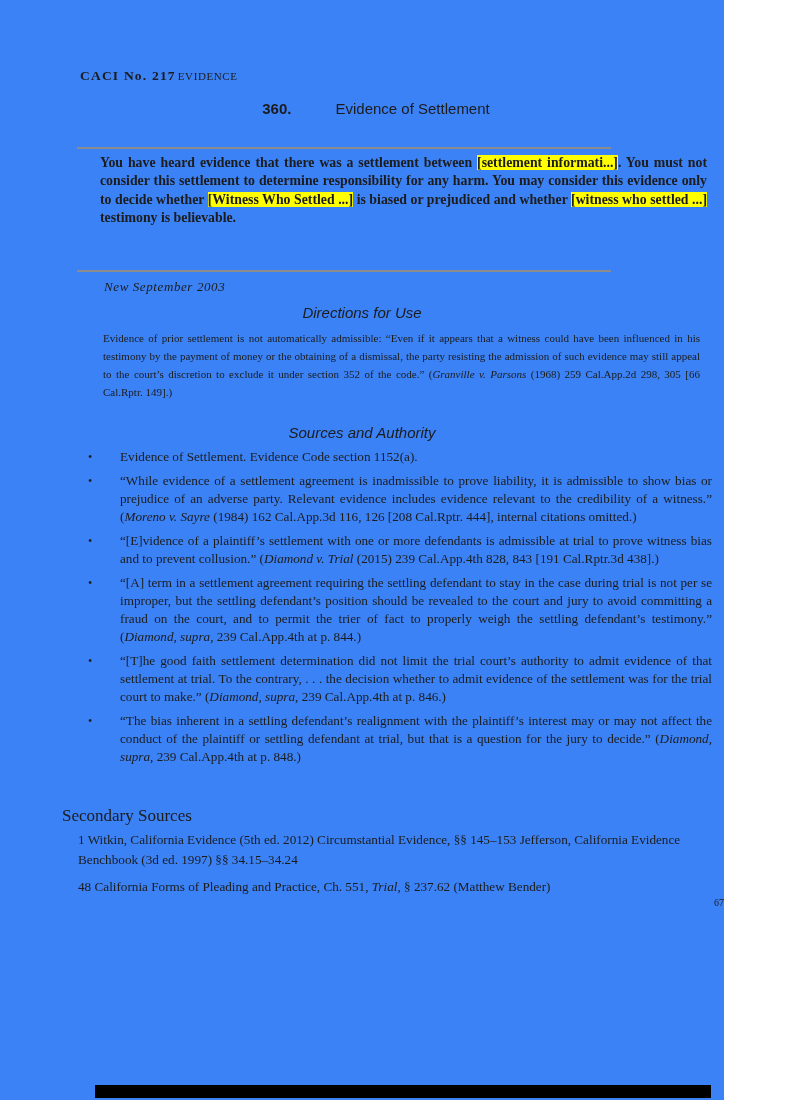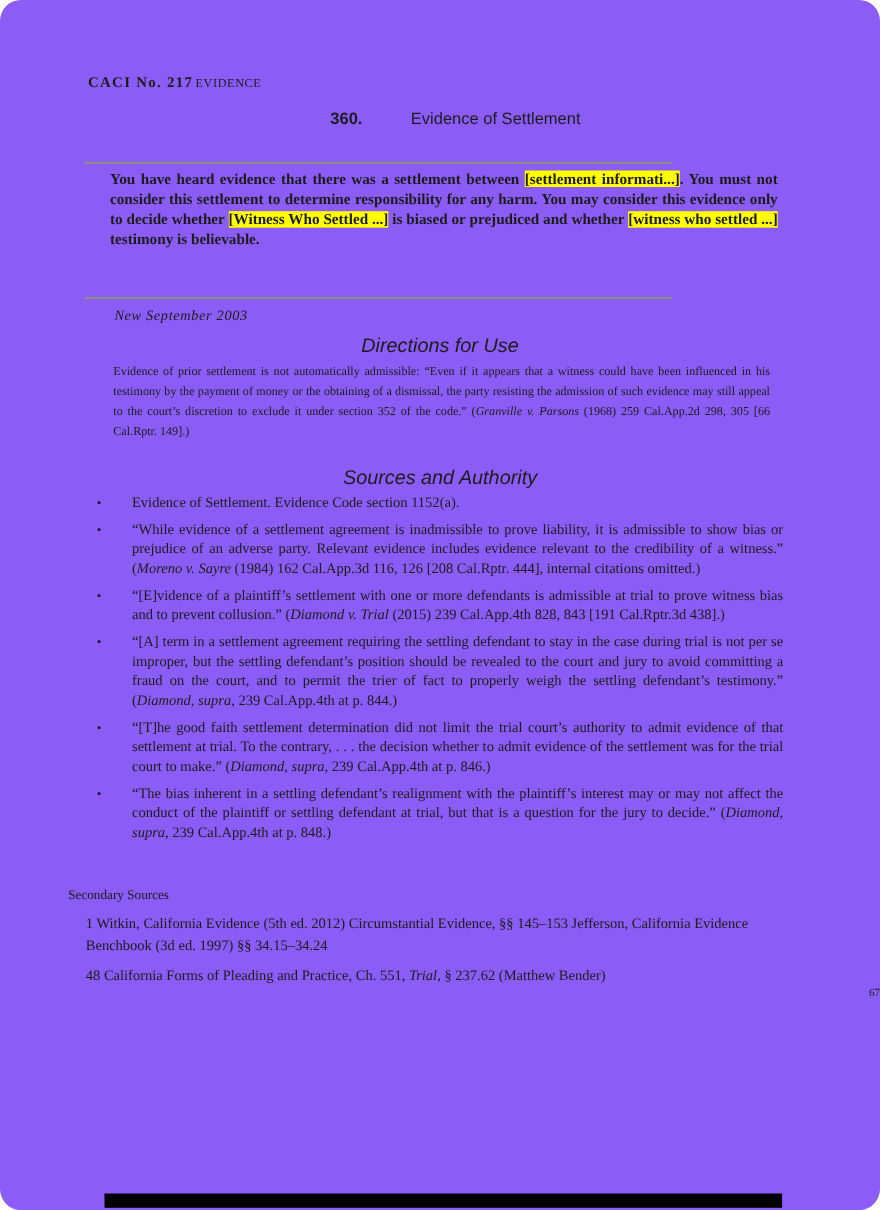--- a/index.html
+++ b/index.html
@@ -1,25 +1,24 @@
 <!DOCTYPE html>
 <html><head>
 <meta charset="utf-8">
 <style>
   * { box-sizing: border-box; }
   html, body { margin: 0; padding: 0; background: #ffffff; }
   .page {
     position: relative;
-    width: 800px;
+    width: 724px;
     height: 1100px;
-    background: #8b5cf6;
+    background: #3b82f6;
     font-family: "Liberation Serif", serif;
     color: #1c1c1c;
     overflow: hidden;
-    border-radius: 19px;
   }
 
   
   .header { position: absolute; top: 66px; left: 80px; white-space: nowrap; }
   .header-left { font-weight: bold; font-size: 13.5px; letter-spacing: 1.2px; }
   .header-topic { font-size: 11px; letter-spacing: 0.6px; margin-left: 2px; }
 
   
   .title-row {
     position: absolute; top: 100px; left: 0; width: 100%;
@@ -41,36 +40,36 @@
     font-weight: bold; font-size: 13.8px; line-height: 18.4px;
     text-align: justify;
   }
   .seg-hl { background: #ffff00; }
   .seg-i { font-style: italic; }
 
   .revision { position: absolute; top: 279px; left: 104px; font-style: italic; font-size: 13px; letter-spacing: 0.6px; }
 
   .section-heading {
     position: absolute; left: 0; width: 100%; text-align: center;
-    font-family: "Liberation Sans", sans-serif; font-style: italic; font-size: 18px;
+    font-family: "Liberation Sans", sans-serif; font-style: italic; font-size: 15px;
   }
   #heading-directions { top: 304px; }
   #heading-sources { top: 424px; }
 
   .directions-par {
     position: absolute; top: 329px; left: 103px; width: 597px;
     font-size: 11px; line-height: 18px; text-align: justify;
   }
 
   .bullet-list { position: absolute; top: 448px; left: 88px; width: 624px; }
   .bullet-item { display: flex; margin-bottom: 6px; font-size: 13.2px; line-height: 18px; }
   .bullet-item .marker { width: 32px; flex: none; font-size: 12px; }
   .bullet-item .rich-body { flex: 1; text-align: justify; }
 
-  .secondary-label { position: absolute; top: 806px; left: 62px; font-size: 12px; }
+  .secondary-label { position: absolute; top: 806px; left: 62px; font-size: 17px; }
   .secondary-list { position: absolute; top: 830px; left: 78px; width: 648px; }
   .secondary-item { margin-bottom: 7px; font-size: 13.2px; line-height: 20px; }
 
   .page-number { position: absolute; top: 897px; left: 0; width: 100%; text-align: right; font-size: 10px; }
 
   .bottom-bar { position: absolute; top: 1085px; left: 95px; width: 616px; height: 13px; background: #000000; }
 </style>
 </head>
 <body>
 

